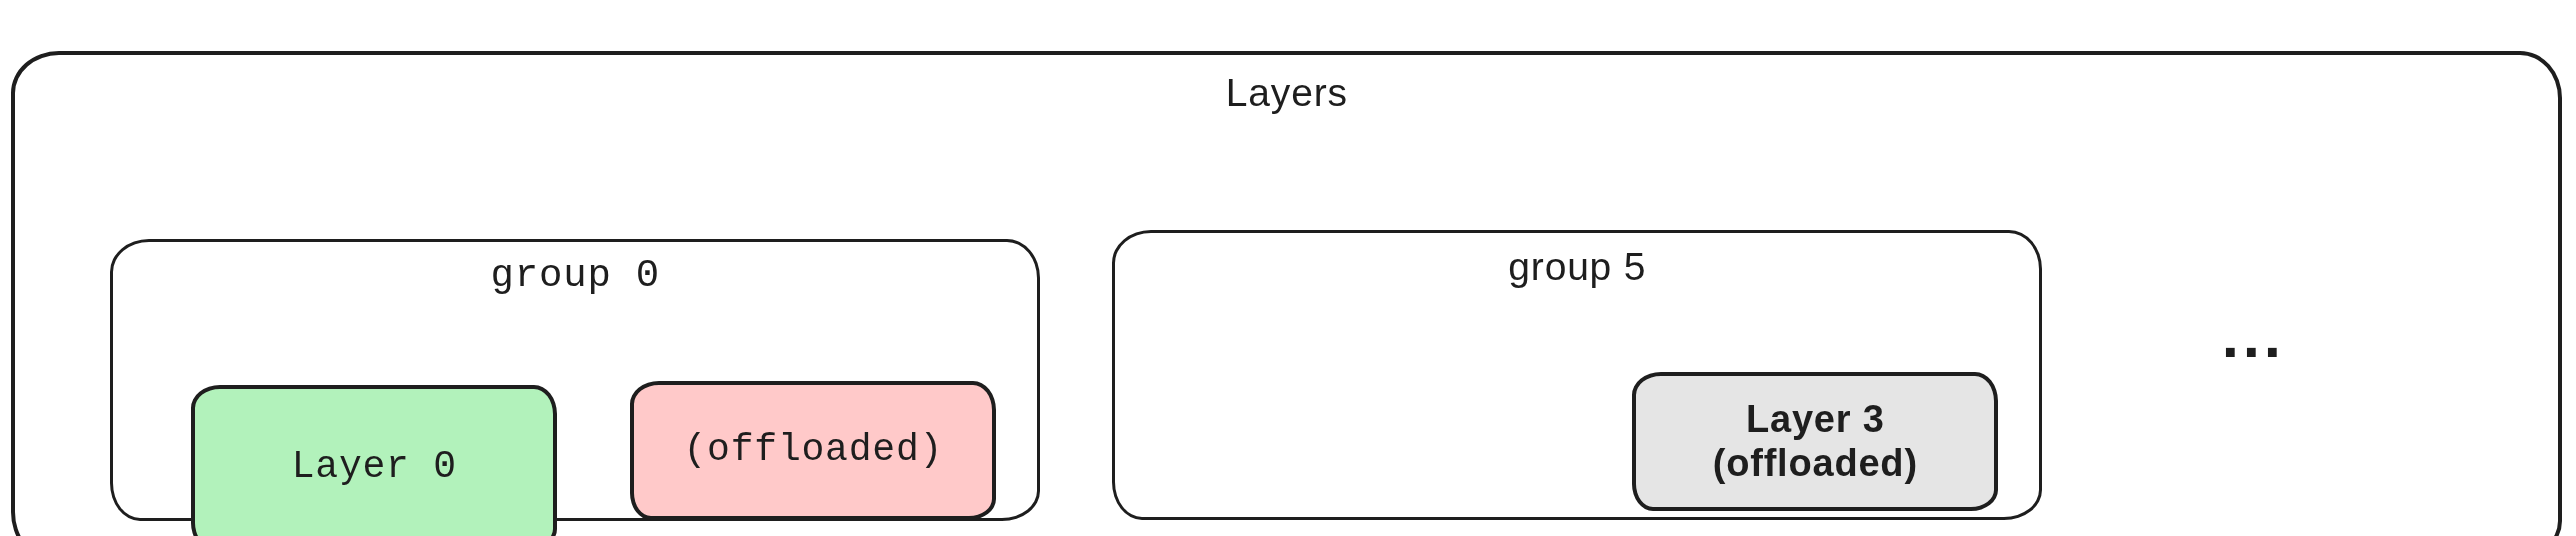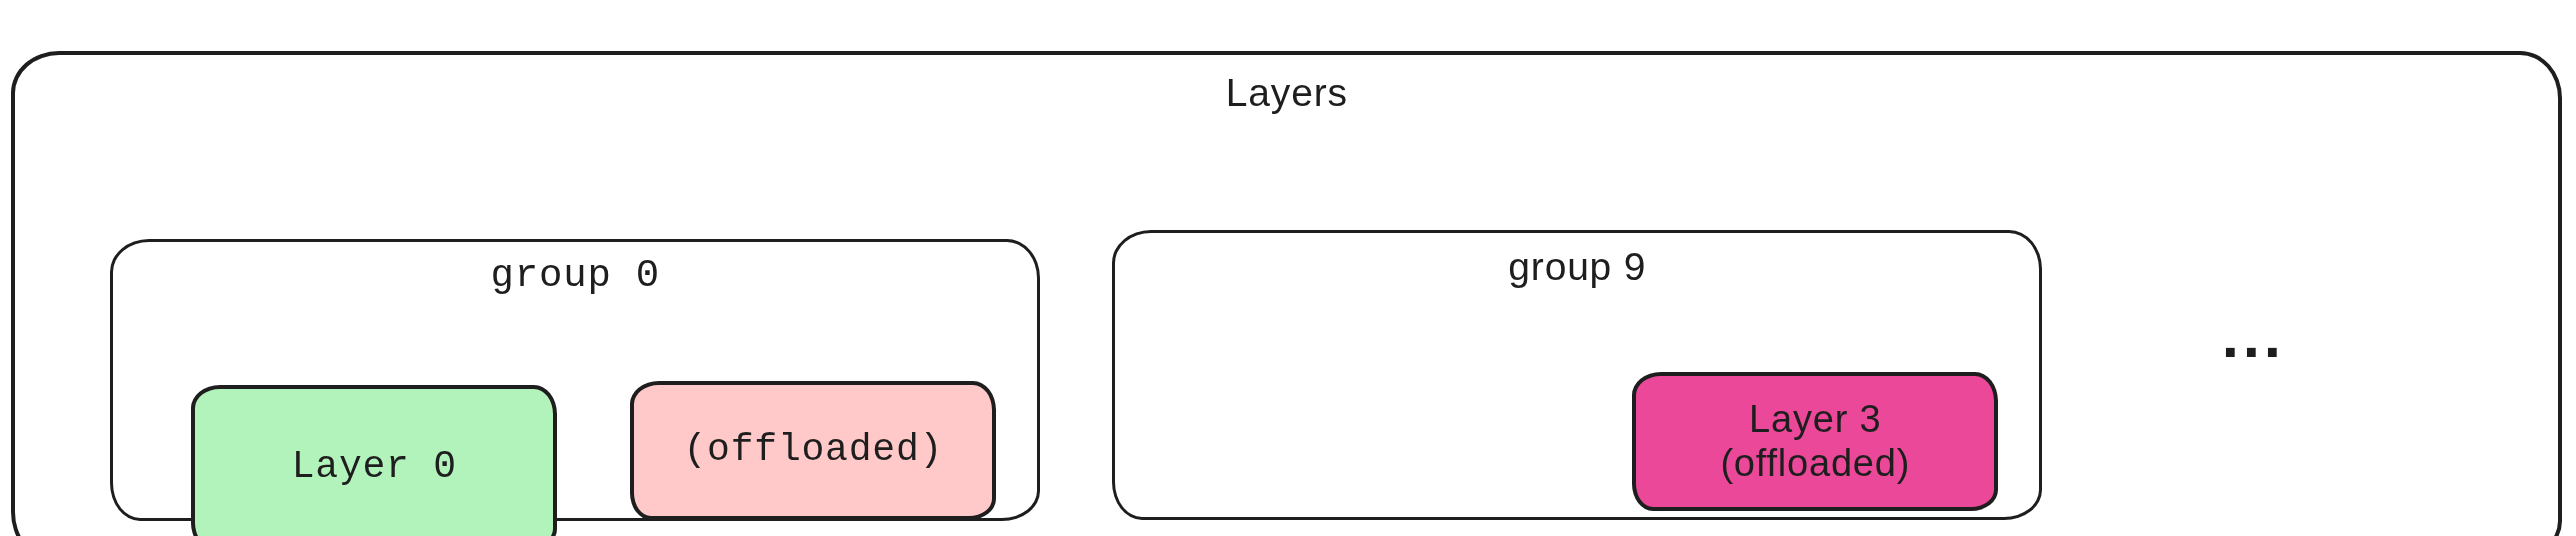--- a/index.html
+++ b/index.html
@@ -113,24 +113,24 @@
       <span class="layer-label">Layer 0</span>
 
     </div>
 
     <div class="box layer-box pos-b" style="background-color: rgb(255, 201, 201);">
       <span class="layer-sublabel">(offloaded)</span>
     </div>
   </div>
 
   <div class="box group-box g1">
-    <div class="group-label">group 9</div>
+    <div class="group-label">group 5</div>
 
 
-    <div class="box layer-box pos-b" style="background-color: #ec4899;">
+    <div class="box layer-box pos-b" style="background-color: #e5e5e5; font-weight: bold;">
       <span class="layer-label">Layer 3</span>
       <span class="layer-sublabel">(offloaded)</span>
     </div>
   </div>
 
   <div class="ellipsis">...</div>
 
 </div>
 
 

